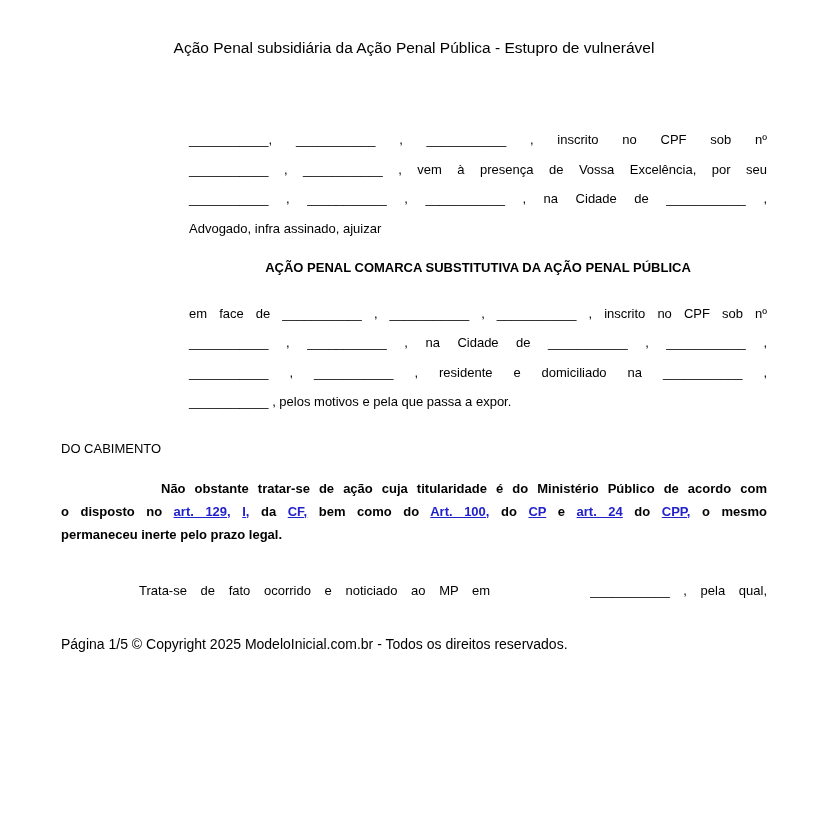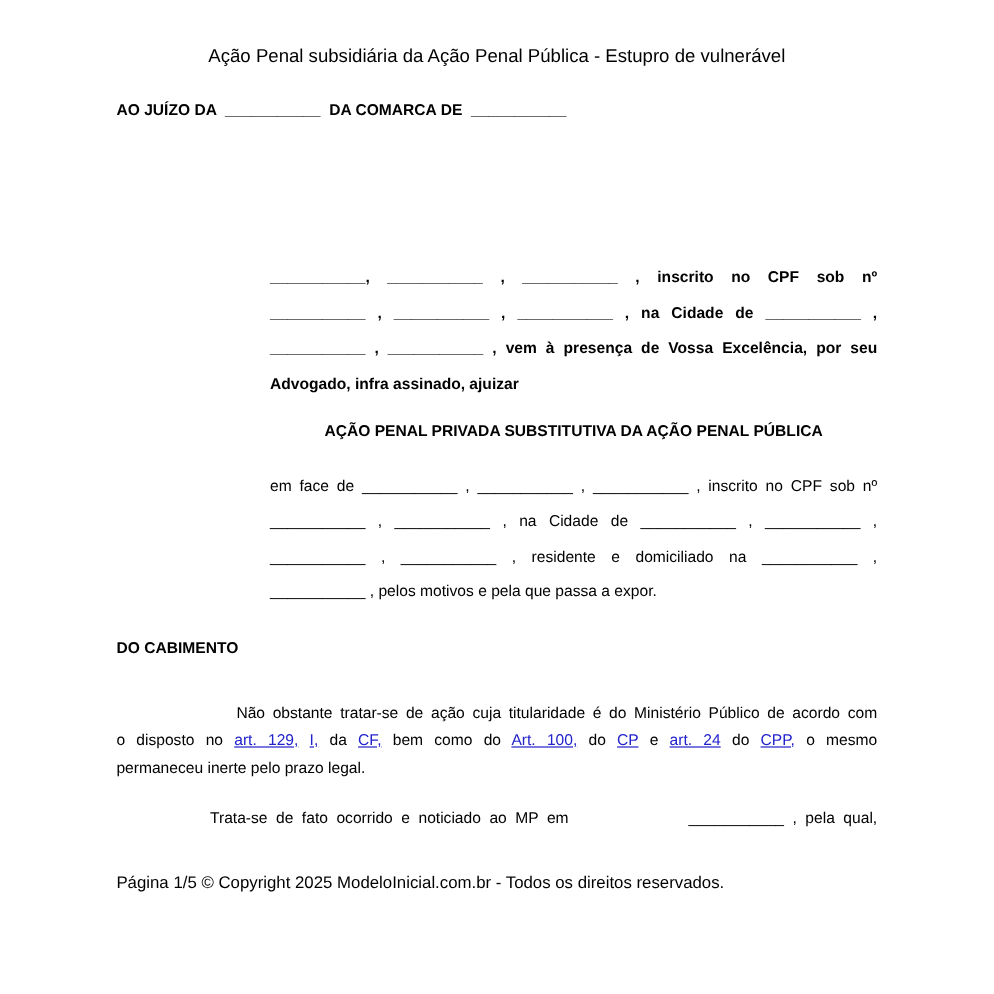--- a/index.html
+++ b/index.html
@@ -12,40 +12,40 @@
     height: 828px;
     font-family: "Liberation Sans", sans-serif;
     color: #000000;
     overflow: hidden;
   }
   .page {
     position: relative;
     box-sizing: border-box;
     width: 828px;
     height: 828px;
-    padding: 0 97px;
+    padding: 0 61px;
     background: #ffffff;
   }
   .doc-title {
     padding-top: 38px;
     text-align: center;
     font-size: 15.5px;
     line-height: 20px;
   }
   .addressing {
     margin-top: 26px;
     font-size: 13px;
     font-weight: bold;
     line-height: 16px;
     white-space: pre-wrap;
   }
   .block.indented {
     margin-left: 128px;
   }
-  .qualificacao { margin-top: 116px; font-weight: bold; }
+  .qualificacao { margin-top: 67px; }
   .reu { margin-top: 16px; }
   .jline {
     font-size: 13px;
     line-height: 29.5px;
     text-align: justify;
     text-align-last: justify;
   }
   .jline.natural {
     text-align: left;
     text-align-last: left;
@@ -54,27 +54,27 @@
     margin-left: 128px;
     margin-top: 10px;
     text-align: center;
     font-size: 13px;
     font-weight: bold;
     line-height: 29.5px;
   }
   .section-heading {
     margin: 24px 0 0 0;
     font-size: 13px;
-    font-weight: bold;
+    font-weight: normal;
     line-height: 16px;
   }
-  .cabimento { margin-top: 34px; }
+  .cabimento { margin-top: 20px; font-weight: bold; }
   .cabimento .jline { line-height: 23px; text-align: center; }
   .cabimento .jline.first { text-indent: 100px; }
-  .trata { margin-top: 17px; }
+  .trata { margin-top: 31px; }
   .trata .jline { line-height: 27px; }
   .trata .jline.first { text-indent: 78px; }
   .doclink {
     color: var(--link-color, #2222cc);
     text-decoration: underline;
     cursor: pointer;
   }
   .gap-spacer {
     display: inline-block;
     width: 100px;
@@ -87,30 +87,29 @@
     line-height: 17px;
   }
 </style>
 </head>
 <body>
 
 <div class="page">
 
   <div class="doc-title">Ação Penal subsidiária da Ação Penal Pública - Estupro de vulnerável</div>
 
-  <div class="addressing">AO JUÍZO DA  ___________  DA COMARCA DE  ___________</div>
 
   <div class="block indented qualificacao">
     <div class="jline">___________, ___________ , ___________ , inscrito no CPF sob nº</div>
+    <div class="jline">___________ , ___________ , vem à presença de Vossa Excelência, por seu</div>
     <div class="jline">___________ , ___________ , ___________ , na Cidade de ___________ ,</div>
-    <div class="jline">___________ , ___________ , vem à presença de Vossa Excelência, por seu</div>
     <div class="jline natural">Advogado, infra assinado, ajuizar</div>
   </div>
 
-  <div class="action-heading">AÇÃO PENAL PRIVADA SUBSTITUTIVA DA AÇÃO PENAL PÚBLICA</div>
+  <div class="action-heading">AÇÃO PENAL COMARCA SUBSTITUTIVA DA AÇÃO PENAL PÚBLICA</div>
 
   <div class="block indented reu">
     <div class="jline">em face de ___________ , ___________ , ___________ , inscrito no CPF sob nº</div>
     <div class="jline">___________ , ___________ , na Cidade de ___________ , ___________ ,</div>
     <div class="jline">___________ , ___________ , residente e domiciliado na ___________ ,</div>
     <div class="jline natural">___________ , pelos motivos e pela que passa a expor.</div>
   </div>
 
   <div class="section-heading">DO CABIMENTO</div>
 

